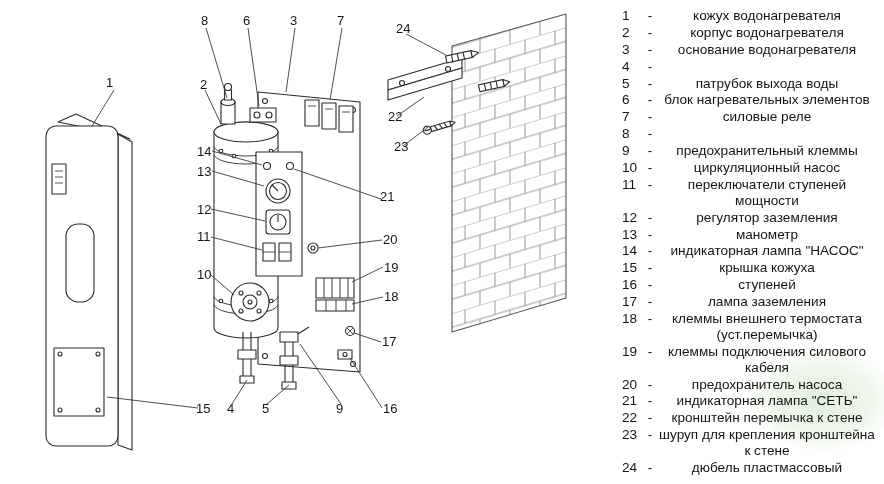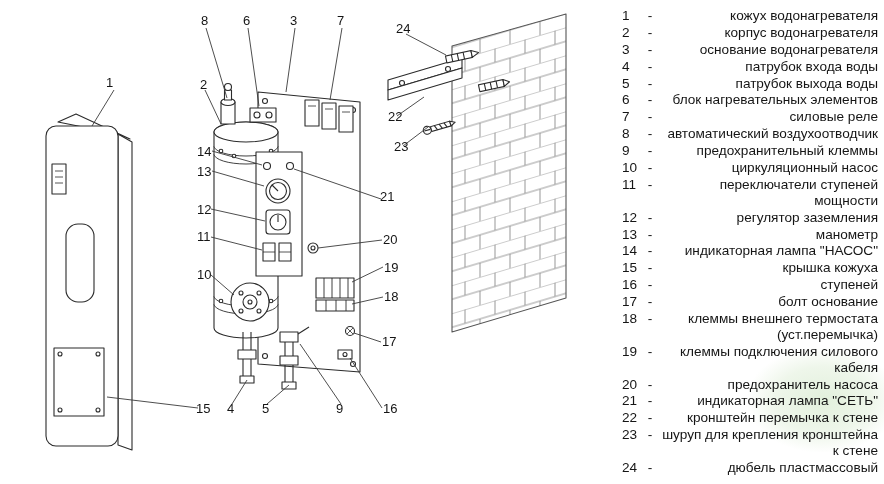--- a/index.html
+++ b/index.html
@@ -13,21 +13,21 @@
     position:absolute;font-size:13px;color:#151515;line-height:1;
     font-family:"Liberation Sans",sans-serif;user-select:none;
   }
   .legend{
     position:absolute;left:622px;top:8px;width:256px;
     font-size:13.6px;line-height:1.17;color:#151515;z-index:2;
   }
   .legend-row{display:grid;grid-template-columns:22px 12px 1fr;margin:0 0 1px 0;position:relative;z-index:2;}
   .lnum{text-align:left;}
   .ldash{text-align:center;}
-  .ltext{text-align:right;}
+  .ltext{text-align:center;}
   .watermark{
     position:absolute;right:-14px;top:348px;width:150px;height:104px;z-index:1;
     background:radial-gradient(ellipse at center,#e2f0dc 0%,#eef6ea 45%,rgba(255,255,255,0) 72%);
     pointer-events:none;
   }
 </style>
 </head>
 <body>
 
 <div class="stage">
@@ -263,41 +263,39 @@
         <span class="ltext">корпус водонагревателя</span>
       </div>
     <div class="legend-row">
         <span class="lnum">3</span>
         <span class="ldash">-</span>
         <span class="ltext">основание водонагревателя</span>
       </div>
     <div class="legend-row">
         <span class="lnum">4</span>
         <span class="ldash">-</span>
-        <span class="ltext">патрубок входа воды</span>
       </div>
     <div class="legend-row">
         <span class="lnum">5</span>
         <span class="ldash">-</span>
         <span class="ltext">патрубок выхода воды</span>
       </div>
     <div class="legend-row">
         <span class="lnum">6</span>
         <span class="ldash">-</span>
         <span class="ltext">блок нагревательных элементов</span>
       </div>
     <div class="legend-row">
         <span class="lnum">7</span>
         <span class="ldash">-</span>
         <span class="ltext">силовые реле</span>
       </div>
     <div class="legend-row">
         <span class="lnum">8</span>
         <span class="ldash">-</span>
-        <span class="ltext">автоматический воздухоотводчик</span>
       </div>
     <div class="legend-row">
         <span class="lnum">9</span>
         <span class="ldash">-</span>
         <span class="ltext">предохранительный клеммы</span>
       </div>
     <div class="legend-row">
         <span class="lnum">10</span>
         <span class="ldash">-</span>
         <span class="ltext">циркуляционный насос</span>
@@ -328,21 +326,21 @@
         <span class="ltext">крышка кожуха</span>
       </div>
     <div class="legend-row">
         <span class="lnum">16</span>
         <span class="ldash">-</span>
         <span class="ltext">ступеней</span>
       </div>
     <div class="legend-row">
         <span class="lnum">17</span>
         <span class="ldash">-</span>
-        <span class="ltext">болт основание</span>
+        <span class="ltext">лампа заземления</span>
       </div>
     <div class="legend-row">
         <span class="lnum">18</span>
         <span class="ldash">-</span>
         <span class="ltext">клеммы внешнего термостата (уст.перемычка)</span>
       </div>
     <div class="legend-row">
         <span class="lnum">19</span>
         <span class="ldash">-</span>
         <span class="ltext">клеммы подключения силового кабеля</span>

